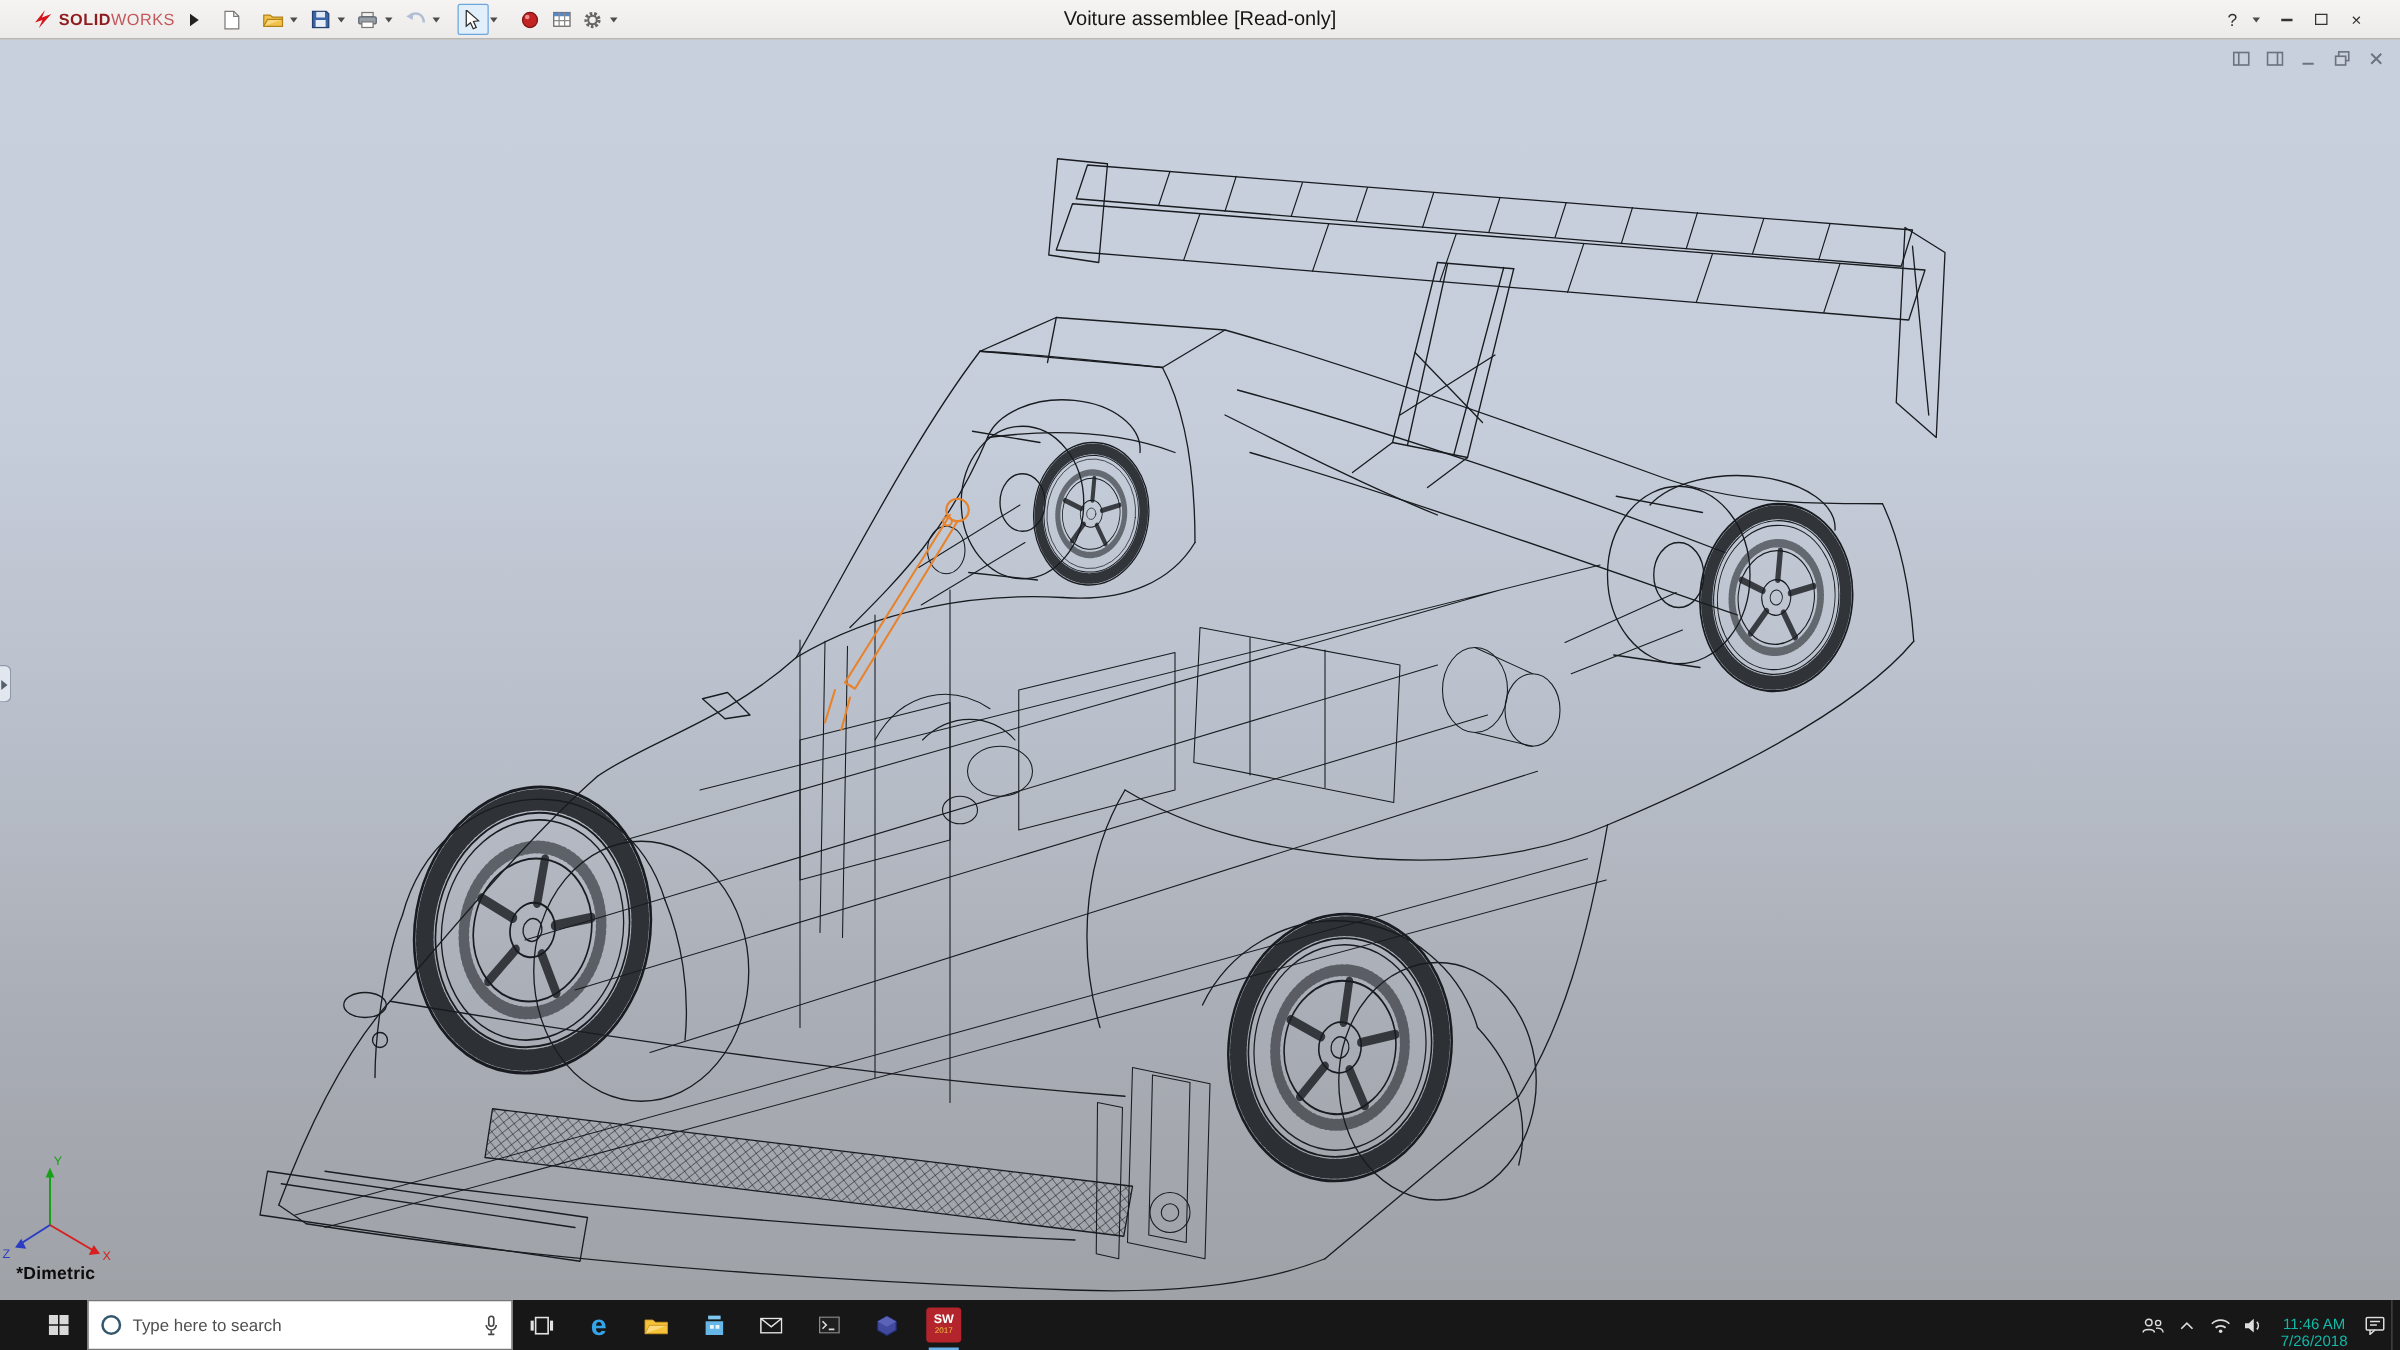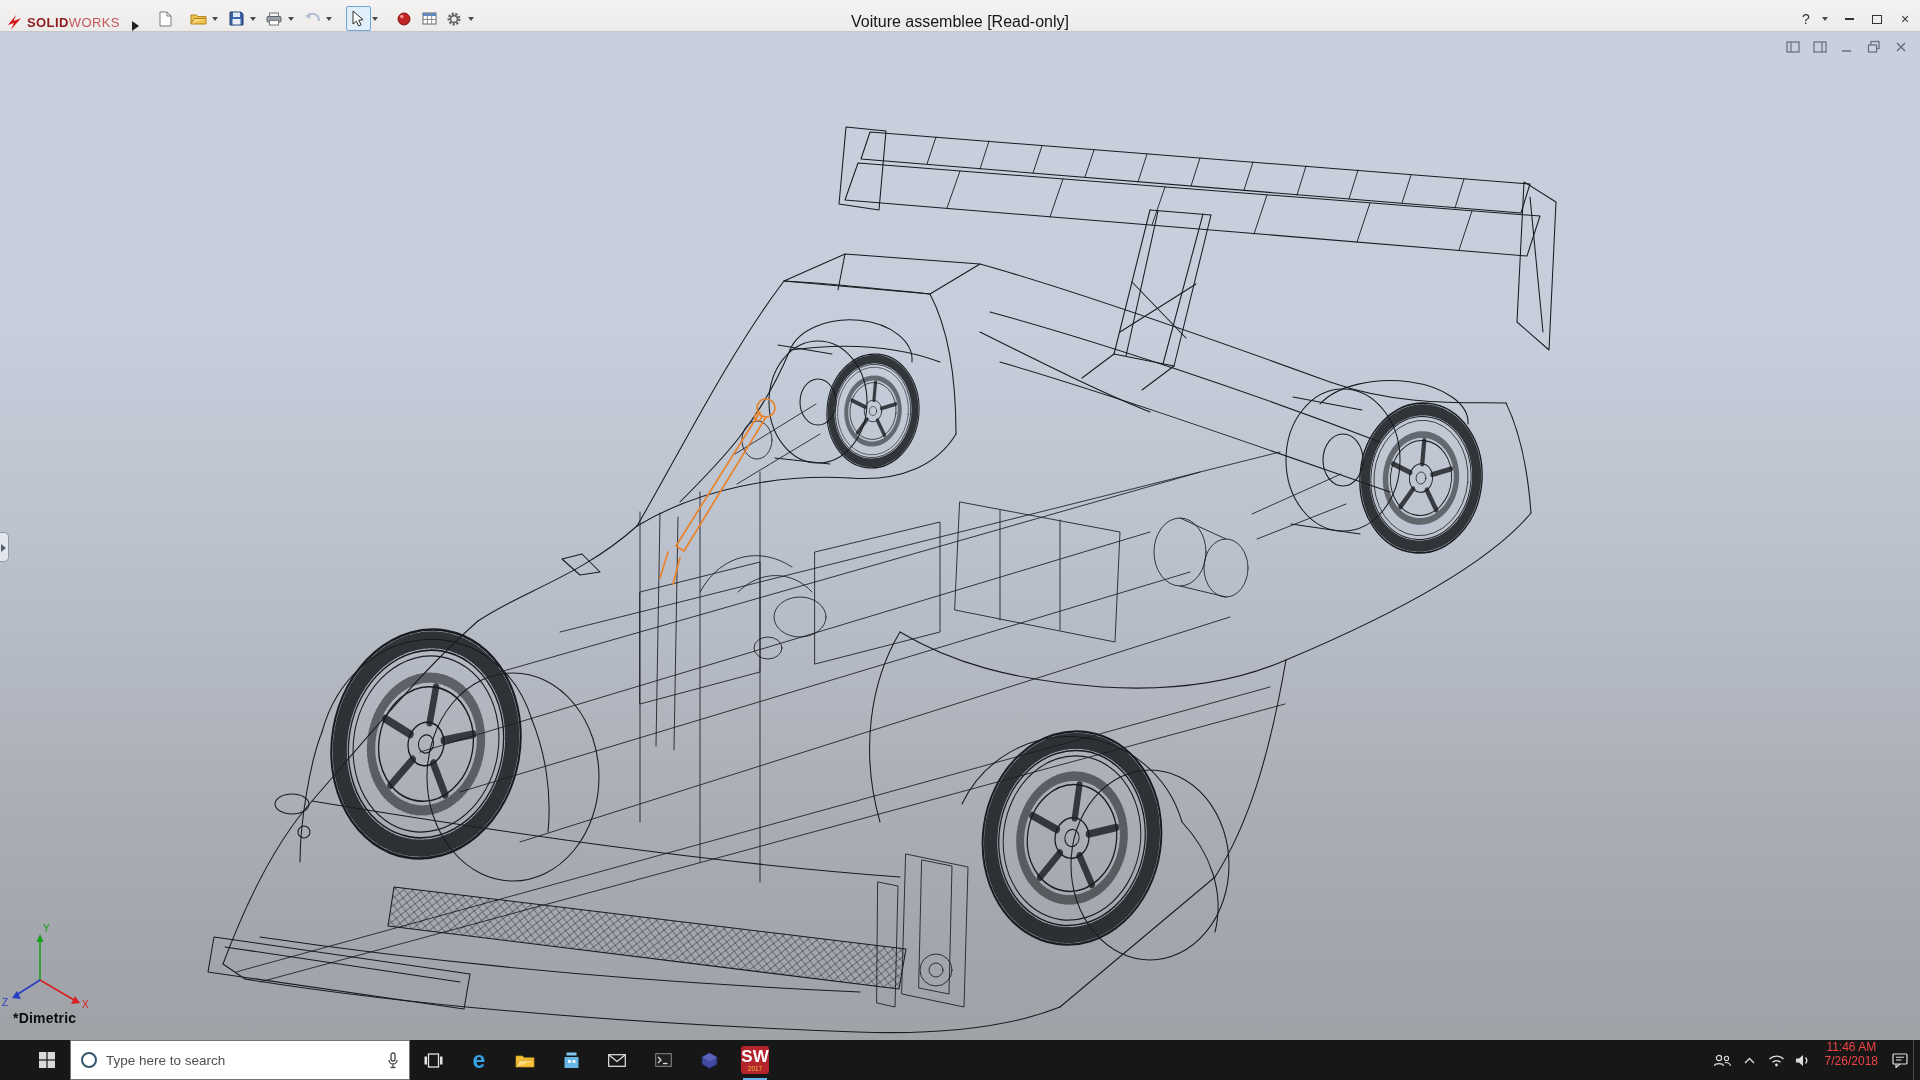--- a/index.html
+++ b/index.html
@@ -3,21 +3,21 @@
 <meta charset="utf-8">
 <title>SolidWorks</title>
 <style>
   * { box-sizing: border-box; margin: 0; padding: 0; }
   html,body { width:1920px; height:1080px; overflow:hidden; }
   body { font-family:"Liberation Sans", sans-serif; background:#000; }
   .screen { position:relative; width:1920px; height:1080px; overflow:hidden; }
 
   
   .titlebar { position:relative; height:32px; background:linear-gradient(#f5f4f2,#ecebe9);
-    border-bottom:1px solid #c6c6c6; display:flex; align-items:flex-end; padding:0 2px; }
+    border-bottom:1px solid #c6c6c6; display:flex; align-items:center; padding:0 22px; }
   .brand { display:flex; align-items:center; gap:4px; padding-left:4px; }
   .brand-text { font-size:13px; letter-spacing:.4px; }
   .brand-text b { color:#8e1c1f; font-weight:700; }
   .brand-text .light { color:#c4575c; font-weight:400; }
   .flyout { width:0; height:0; border-top:5px solid transparent; border-bottom:5px solid transparent;
     border-left:7px solid #222; margin:0 14px 0 12px; cursor:pointer; }
   .tools { display:flex; align-items:center; }
   .tool { width:25px; height:25px; display:flex; align-items:center; justify-content:center;
     background:transparent; border:1px solid transparent; border-radius:2px; cursor:pointer; }
   .tool.pressed { border:1px solid #6ca6dd; background:#e1effb; }
@@ -49,27 +49,27 @@
   .tb-cell { width:46px; display:flex; align-items:center; justify-content:center; cursor:pointer; position:relative; }
   .search-box { width:340px; background:#ffffff; border:1px solid #767676; display:flex; align-items:center;
     padding:0 10px; gap:9px; }
   .cortana-ring { width:16px; height:16px; border:2px solid #35576e; border-radius:50%; flex:0 0 auto; }
   .search-box input { flex:1; border:none; outline:none; font-size:13.5px; color:#333; background:transparent;
     font-family:"Liberation Sans",sans-serif; }
   .search-box input::placeholder { color:#4f4f4f; opacity:1; }
   .edge-e { font-size:23px; font-weight:700; color:#35a3e8; line-height:1; }
   .sw-icon { width:28px; height:28px; background:#b3242c; border-radius:3px; display:flex; flex-direction:column;
     align-items:center; justify-content:center; line-height:1; }
-  .sw-icon .sw { color:#fff; font-weight:700; font-size:17px; }
+  .sw-icon .sw { color:#fff; font-weight:700; font-size:10px; }
   .sw-icon .yr { color:#f0c040; font-size:6.5px; margin-top:1px; }
   .active-underline { position:absolute; bottom:0; left:11px; width:24px; height:2.5px; background:#69b0e8; }
   .tray { margin-left:auto; display:flex; align-items:stretch; }
   .tray .tb-cell { width:27px; }
-  .clock { display:flex; flex-direction:column; justify-content:flex-start; align-items:center; padding:0 8px;
-    color:#ef4444; font-size:12px; line-height:14px; cursor:pointer; min-width:66px; }
+  .clock { display:flex; flex-direction:column; justify-content:flex-end; align-items:center; padding:0 8px;
+    color:#14b8a6; font-size:12px; line-height:14px; cursor:pointer; min-width:66px; }
   .show-desktop { width:7px; border-left:1px solid #4a4a4a; cursor:pointer; }
 </style>
 </head>
 <body>
 
 <div class="screen">
 
   <header class="titlebar">
     <div class="brand">
       <svg width="17" height="17" viewBox="0 0 17 17">

